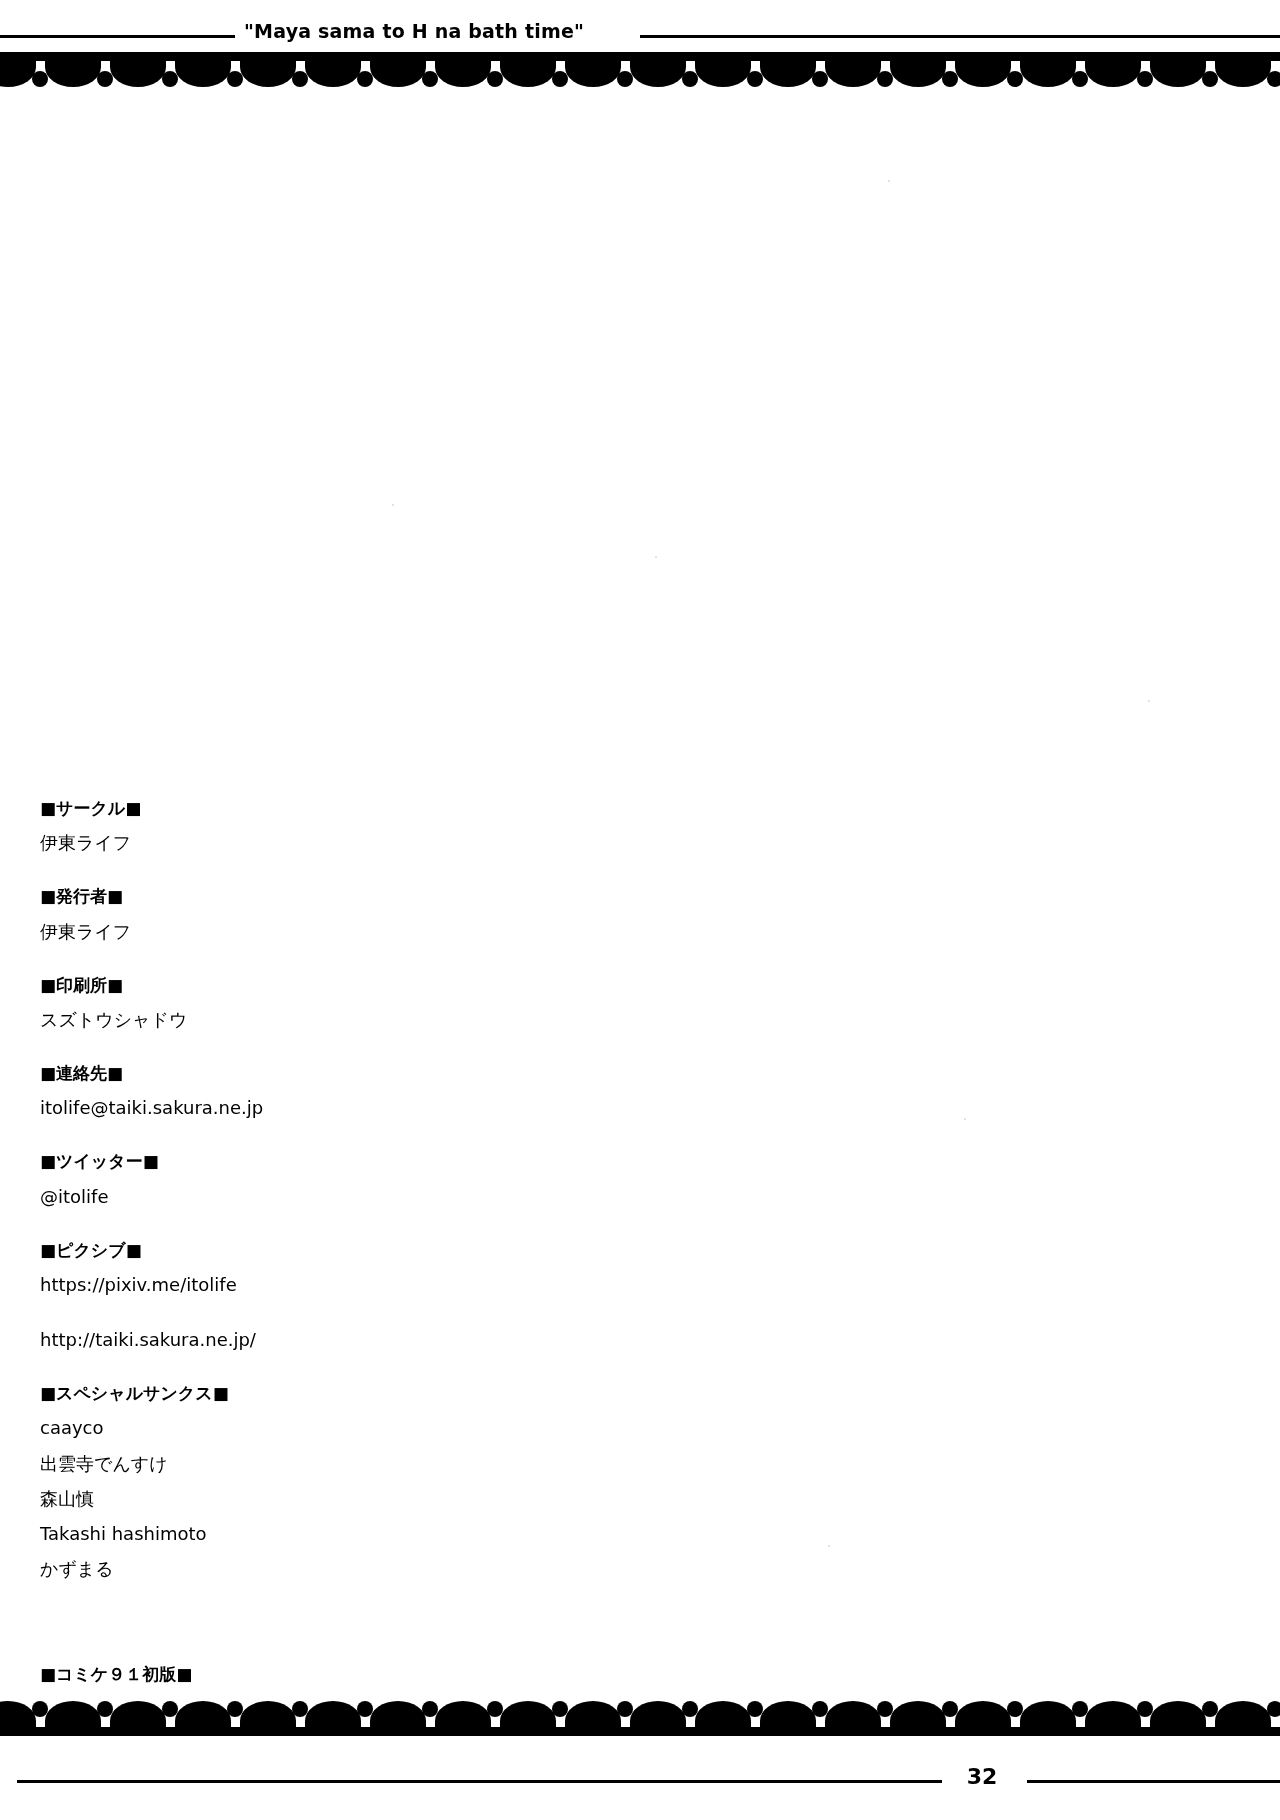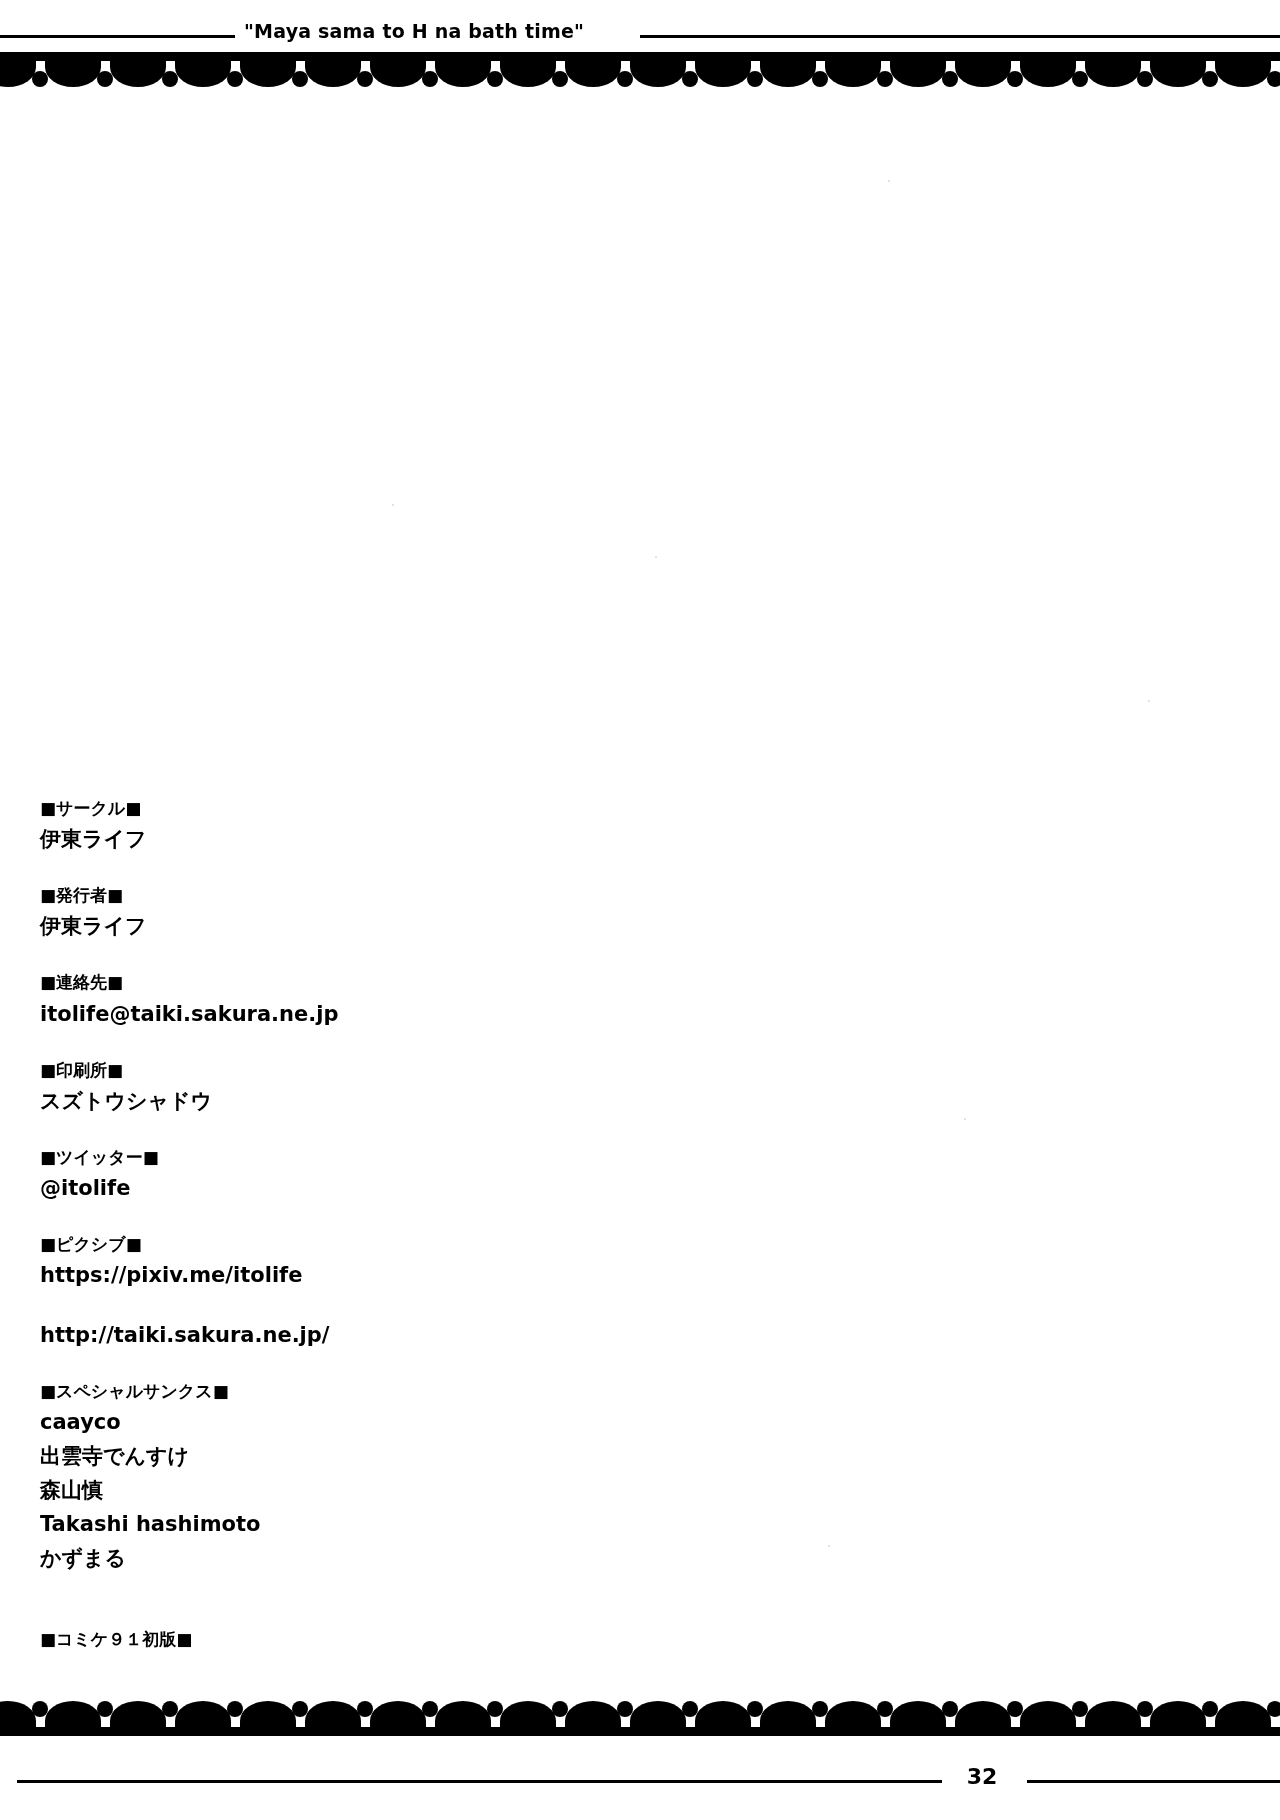--- a/index.html
+++ b/index.html
@@ -108,26 +108,27 @@
   }
   .block { margin-bottom: 26px; }
   .block:last-child { margin-bottom: 0; }
   .block-head {
     font-size: 17px;
     font-weight: bold;
     line-height: 1.6;
     white-space: nowrap;
   }
   .block-line {
-    font-size: 21px;
-    font-weight: bold;
+    font-size: 18px;
+    font-weight: normal;
     line-height: 1.62;
     white-space: nowrap;
-  }
-  .block.edition { margin-top: 50px; }
+    margin-top: 6px;
+  }
+  .block.edition { margin-top: 78px; }
 
   
   .footer {
     position: absolute;
     left: 17px;
     top: 1760px;
     width: 1280px;
     height: 40px;
   }
   .footer-rule {
@@ -218,26 +219,26 @@
   <div class="colophon">
       <div class="block">
         <div class="block-head">■サークル■</div>
         <div class="block-line">伊東ライフ</div>
       </div>
       <div class="block">
         <div class="block-head">■発行者■</div>
         <div class="block-line">伊東ライフ</div>
       </div>
       <div class="block">
+        <div class="block-head">■印刷所■</div>
+        <div class="block-line">スズトウシャドウ</div>
+      </div>
+      <div class="block">
         <div class="block-head">■連絡先■</div>
         <div class="block-line">itolife@taiki.sakura.ne.jp</div>
-      </div>
-      <div class="block">
-        <div class="block-head">■印刷所■</div>
-        <div class="block-line">スズトウシャドウ</div>
       </div>
       <div class="block">
         <div class="block-head">■ツイッター■</div>
         <div class="block-line">@itolife</div>
       </div>
       <div class="block">
         <div class="block-head">■ピクシブ■</div>
         <div class="block-line">https://pixiv.me/itolife</div>
       </div>
       <div class="block">

